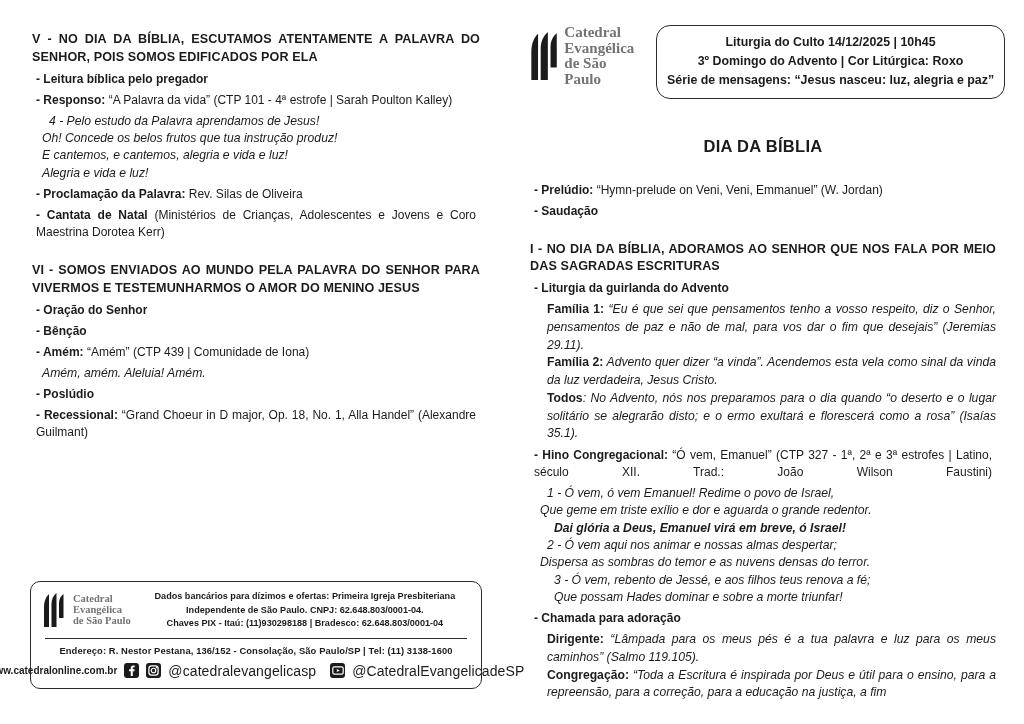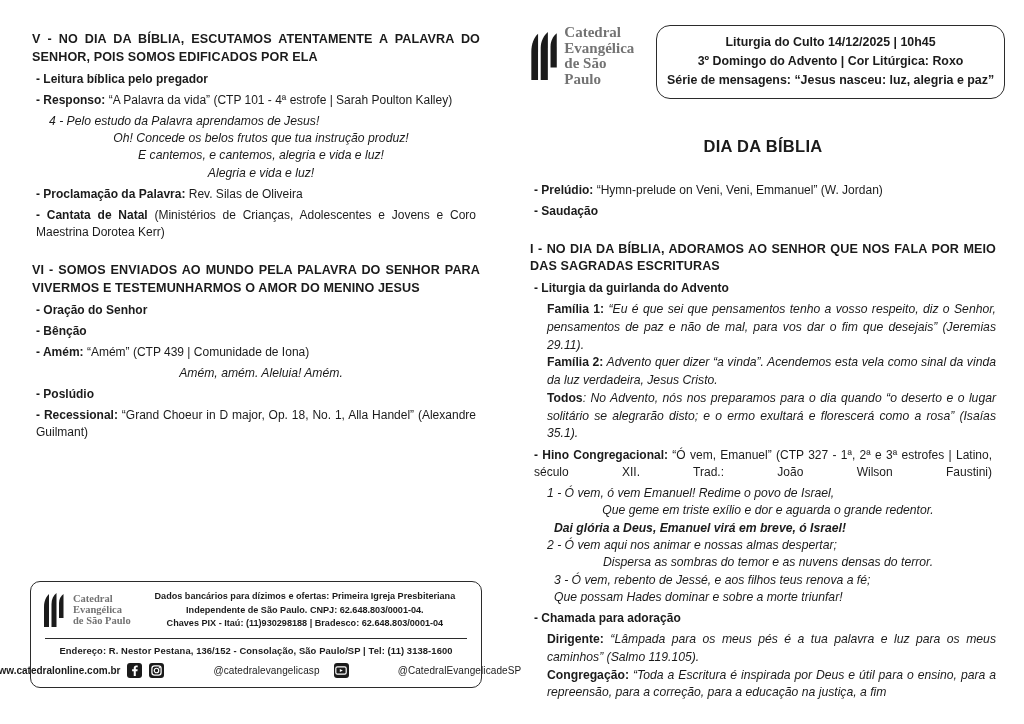--- a/index.html
+++ b/index.html
@@ -52,21 +52,21 @@
   }
   .line.just { text-align: justify; text-align-last: justify; }
   .lbl { font-weight: bold; }
   .verse {
     font-size: 12.2px;
     font-style: italic;
     line-height: 1.42;
     margin: 0;
     padding-left: 17px;
   }
-  .verse.pl2 { padding-left: 10px; text-align: center; }
+  .verse.pl2 { padding-left: 10px; }
   .verse.pl3 { padding-left: 24px; }
   .verse.bold { font-weight: bold; }
   .resp {
     font-size: 12.2px;
     line-height: 1.45;
     margin: 0;
     padding-left: 17px;
     font-style: italic;
     text-align: justify;
     text-align-last: left;
@@ -157,21 +157,21 @@
     width: 15px; height: 15px;
     background: #1b1b1b;
     border-radius: 3px;
     display: inline-flex;
     align-items: center;
     justify-content: center;
     color: #ffffff;
     flex: none;
   }
   .sq svg { display: block; }
-  .handle { font-size: 10px; letter-spacing: 0.1px; margin-left: 42px; }
+  .handle { font-size: 14px; letter-spacing: 0.1px; }
   .spacer-x { width: 14px; }
 </style>
 </head>
 <body>
 
 <div class="page">
 
   <div class="col col-left">
 
     <div class="h-section">V - NO DIA DA BÍBLIA, ESCUTAMOS ATENTAMENTE A PALAVRA DO SENHOR, POIS SOMOS EDIFICADOS POR ELA</div>

